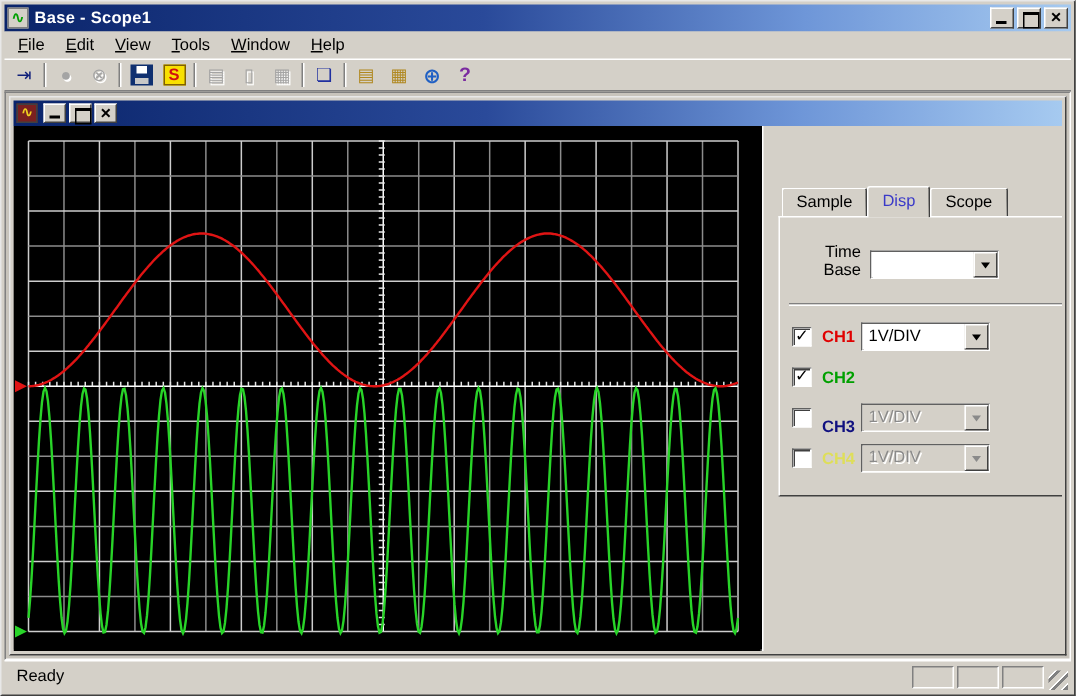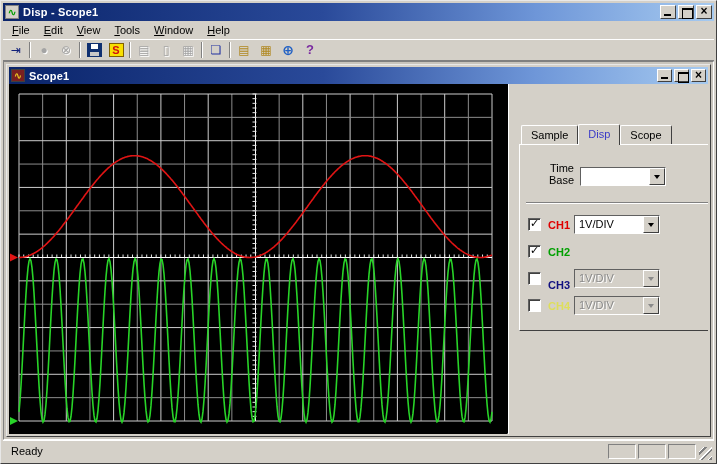--- a/index.html
+++ b/index.html
@@ -110,21 +110,21 @@
   .grip { width:13px; height:13px; margin-left:3px; align-self:flex-end;
     background:repeating-linear-gradient(135deg, transparent 0 3px, #fff 3px 4px, #808080 4px 6px); }
 </style>
 </head>
 <body>
 
 <div class="win">
 
   <div class="titlebar">
     <span class="app-ico">∿</span>
-    <span class="title-text">Disp - Scope1</span>
+    <span class="title-text">Base - Scope1</span>
     <span class="tb-btns" id="win-buttons">
         <span class="wbtn btn-minimize"></span>
         <span class="wbtn btn-maximize"></span>
         <span class="wbtn btn-close"></span>
       </span>
   </div>
 
   <div class="menubar" id="menubar">
       <span class="menu-item"><u>F</u>ile</span>
       <span class="menu-item"><u>E</u>dit</span>
@@ -179,21 +179,20 @@
       <span class="tbtn">
         <span class="tb-ic ic-help" style="color: rgb(122, 42, 160);">?</span>
       </span>
     </div>
 
   <div class="mdi">
     <div class="child">
 
       <div class="child-titlebar">
         <span class="child-ico">∿</span>
-        <span class="title-text">Scope1</span>
         <span class="tb-btns" id="child-buttons">
             <span class="wbtn btn-minimize cwbtn"></span>
             <span class="wbtn btn-maximize cwbtn"></span>
             <span class="wbtn btn-close cwbtn"></span>
           </span>
       </div>
 
       <div class="child-body">
 
         <div class="scope" id="scope">

